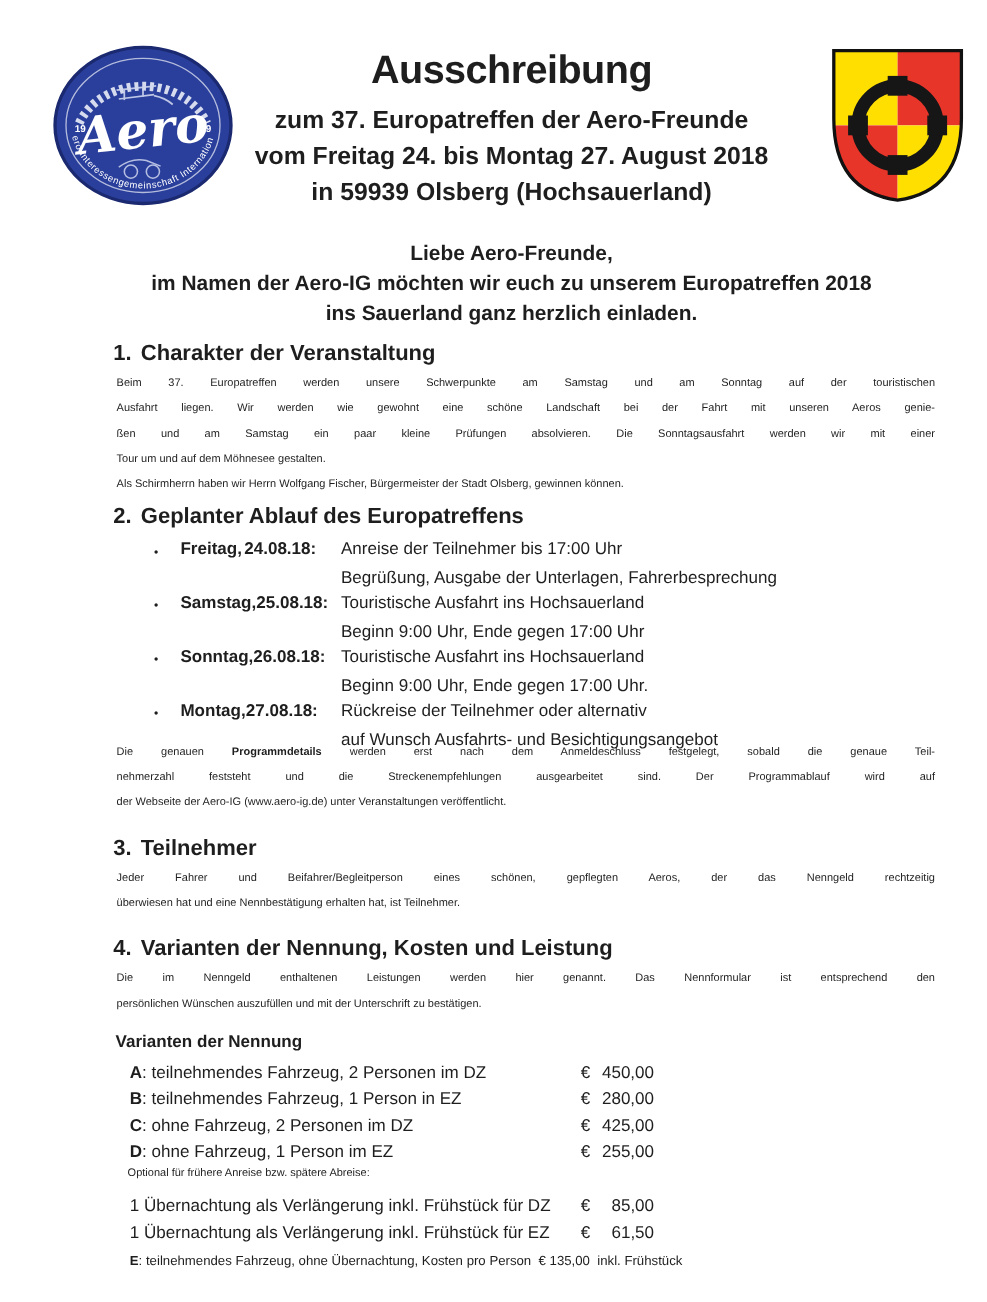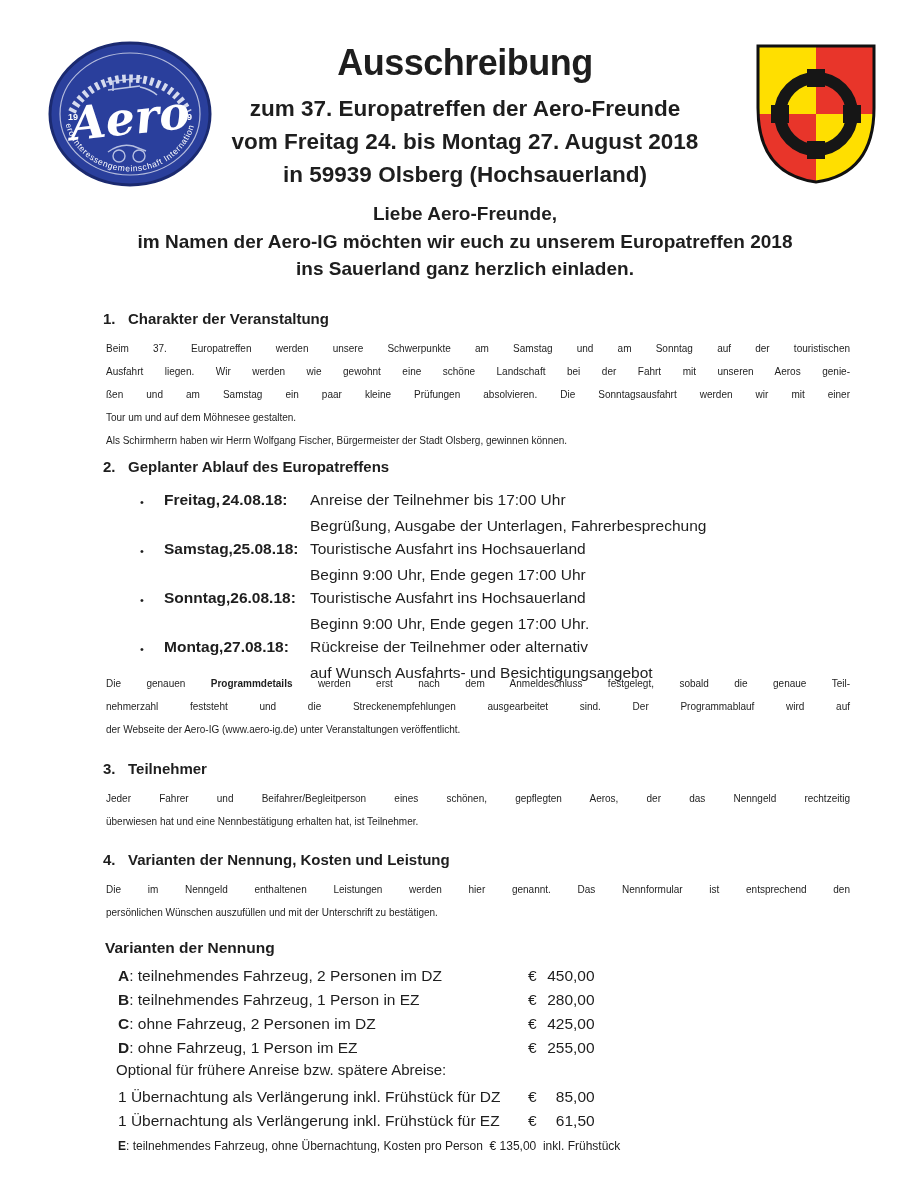--- a/index.html
+++ b/index.html
@@ -13,25 +13,25 @@
   }
   .abs{position:absolute;}
 
   
   .header-block{position:absolute;left:32px;top:40px;width:866px;text-align:center;}
   .doc-title{font-size:36px;font-weight:bold;line-height:46px;letter-spacing:-0.5px;}
   .doc-sub{font-size:22.5px;font-weight:bold;line-height:33px;}
   .subs{margin-top:6px;}
 
   
-  .greeting{position:absolute;left:32px;top:200px;width:866px;text-align:center;
+  .greeting{position:absolute;left:32px;top:217px;width:866px;text-align:center;
     font-size:19px;font-weight:bold;line-height:27.5px;}
 
   
-  .sec-head{position:absolute;left:103px;font-size:15px;font-weight:bold;white-space:nowrap;}
+  .sec-head{position:absolute;left:103px;font-size:20px;font-weight:bold;white-space:nowrap;}
   .sec-num{display:inline-block;width:25px;}
 
   
   .body-block{position:absolute;left:106px;width:744px;font-size:10px;line-height:23px;}
   .jl{text-align:justify;text-align-last:justify;}
   .jl-end{text-align:left;}
 
   
   .sched{position:absolute;left:140px;width:720px;font-size:15.5px;line-height:23px;}
   .sched-item{display:grid;grid-template-columns:24px 146px 1fr;}
@@ -41,21 +41,21 @@
   .desc1,.desc2{white-space:nowrap;}
   .desc2{grid-column:3;}
 
   
   .price-head{position:absolute;left:105px;font-size:15.5px;font-weight:bold;}
   .price-table{position:absolute;left:118px;width:600px;font-size:15.5px;line-height:24px;}
   .vrow{display:grid;grid-template-columns:410px 150px;}
   .vlabel{font-weight:bold;}
   .price{display:flex;}
   .amt{display:inline-block;width:58px;text-align:right;}
-  .opt-head{position:absolute;left:116px;font-size:15px;}
+  .opt-head{position:absolute;left:116px;font-size:10px;}
   .eline{position:absolute;left:118px;font-size:12px;white-space:pre-wrap;}
   .enote{position:absolute;left:116px;font-size:11px;margin-top:22px;}
   b.inline-bold{font-weight:bold;}
 </style>
 </head>
 <body>
 
 <div class="page">
 
   <svg class="abs" style="left:46px;top:40px;" width="168" height="148" viewBox="0 0 168 148">

